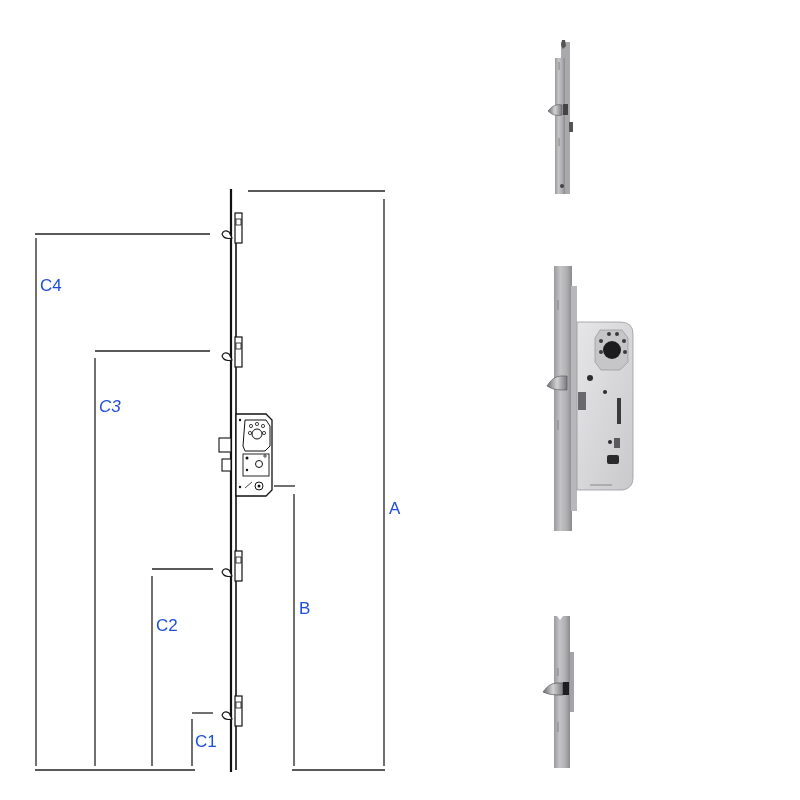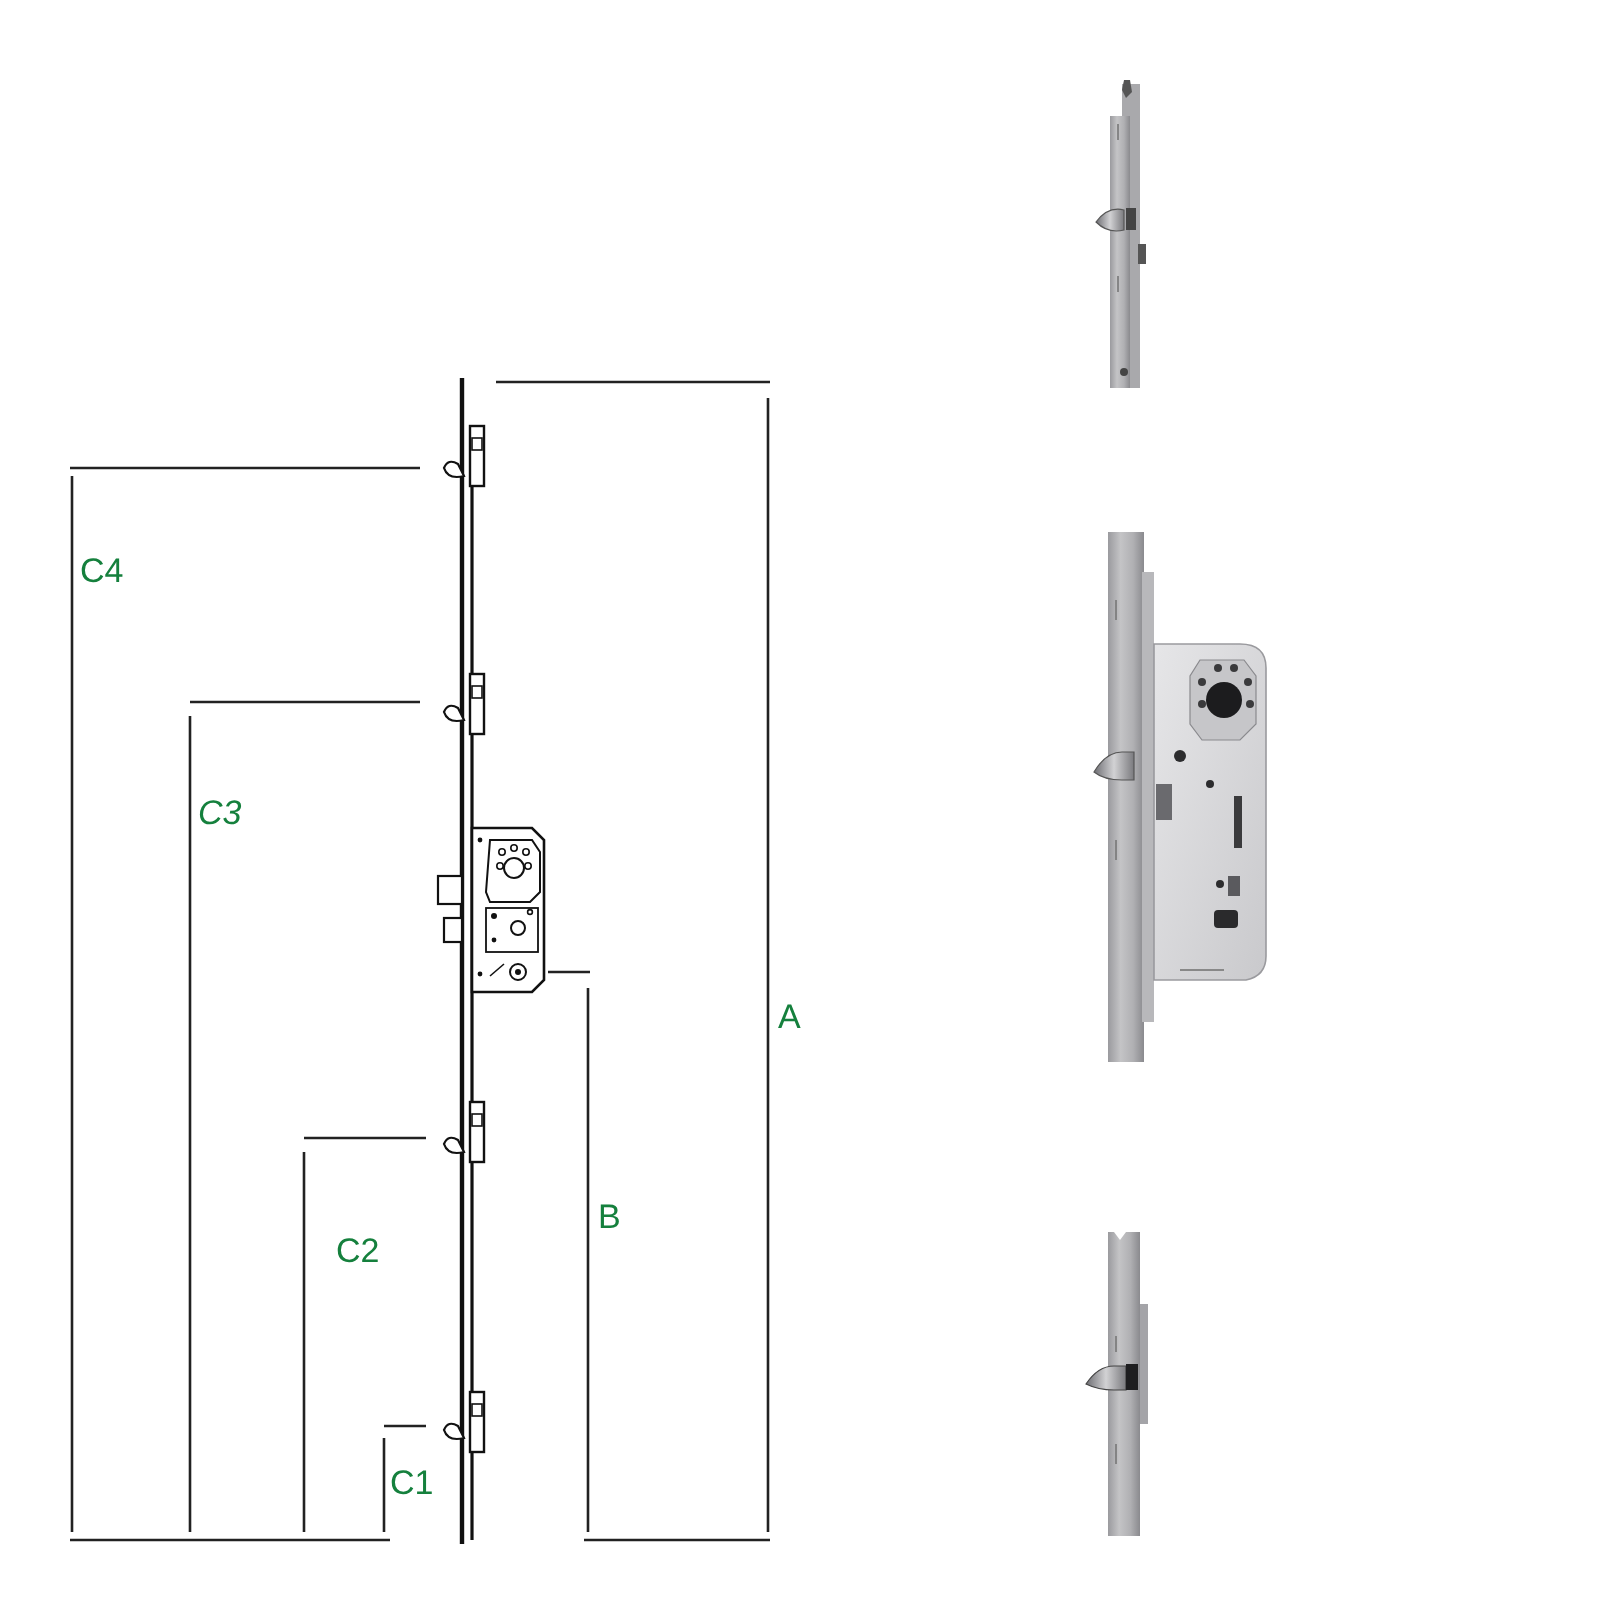--- a/index.html
+++ b/index.html
@@ -1,20 +1,20 @@
 <!DOCTYPE html>
 <html><head>
 <meta charset="utf-8">
 <style>
   html, body { margin: 0; padding: 0; background: #ffffff; }
   body { width: 800px; height: 800px; position: relative; overflow: hidden;
          font-family: "Liberation Sans", sans-serif; }
   #canvas { position: absolute; left: 0; top: 0; width: 800px; height: 800px; }
   .dim-label { position: absolute; font-family: "Liberation Sans", sans-serif;
-               font-size: 17px; color: #15803d; line-height: 1; }
+               font-size: 17px; color: #1d4ed8; line-height: 1; }
 </style>
 </head>
 <body>
 
 <svg id="canvas" width="800" height="800" viewBox="0 0 800 800" xmlns="http://www.w3.org/2000/svg">
 
   <g>
 
     <g>
       <line x1="231" y1="189" x2="231" y2="772" stroke="#111" stroke-width="2.2"></line>
@@ -158,16 +158,16 @@
     <rect x="570" y="652" width="4" height="60" fill="#a4a4a8"></rect>
     <path d="M543 692 q6 -9 14 -9 l6 0 l0 12 l-6 0 q-8 0 -14 -3 z" fill="url(#hookGrad)" stroke="#444" stroke-width="0.6"></path>
     <rect x="563" y="682" width="6" height="13" fill="#1e1e20"></rect>
     <line x1="558" y1="668" x2="558" y2="676" stroke="#777" stroke-width="0.8"></line>
     <line x1="558" y1="722" x2="558" y2="732" stroke="#777" stroke-width="0.8"></line>
   </g>
 </svg>
 
 <div class="dim-label" style="left:40px; top:277px;">C4</div>
 <div class="dim-label" style="left:99px; top:398px;font-style:italic;">C3</div>
-<div class="dim-label" style="left:168px; top:617px;">C2</div>
+<div class="dim-label" style="left:156px; top:617px;">C2</div>
 <div class="dim-label" style="left:195px; top:733px;text-align:center;">C1</div>
 <div class="dim-label" style="left:299px; top:600px;">B</div>
 <div class="dim-label" style="left:389px; top:500px;">A</div>
 
 </body></html>

